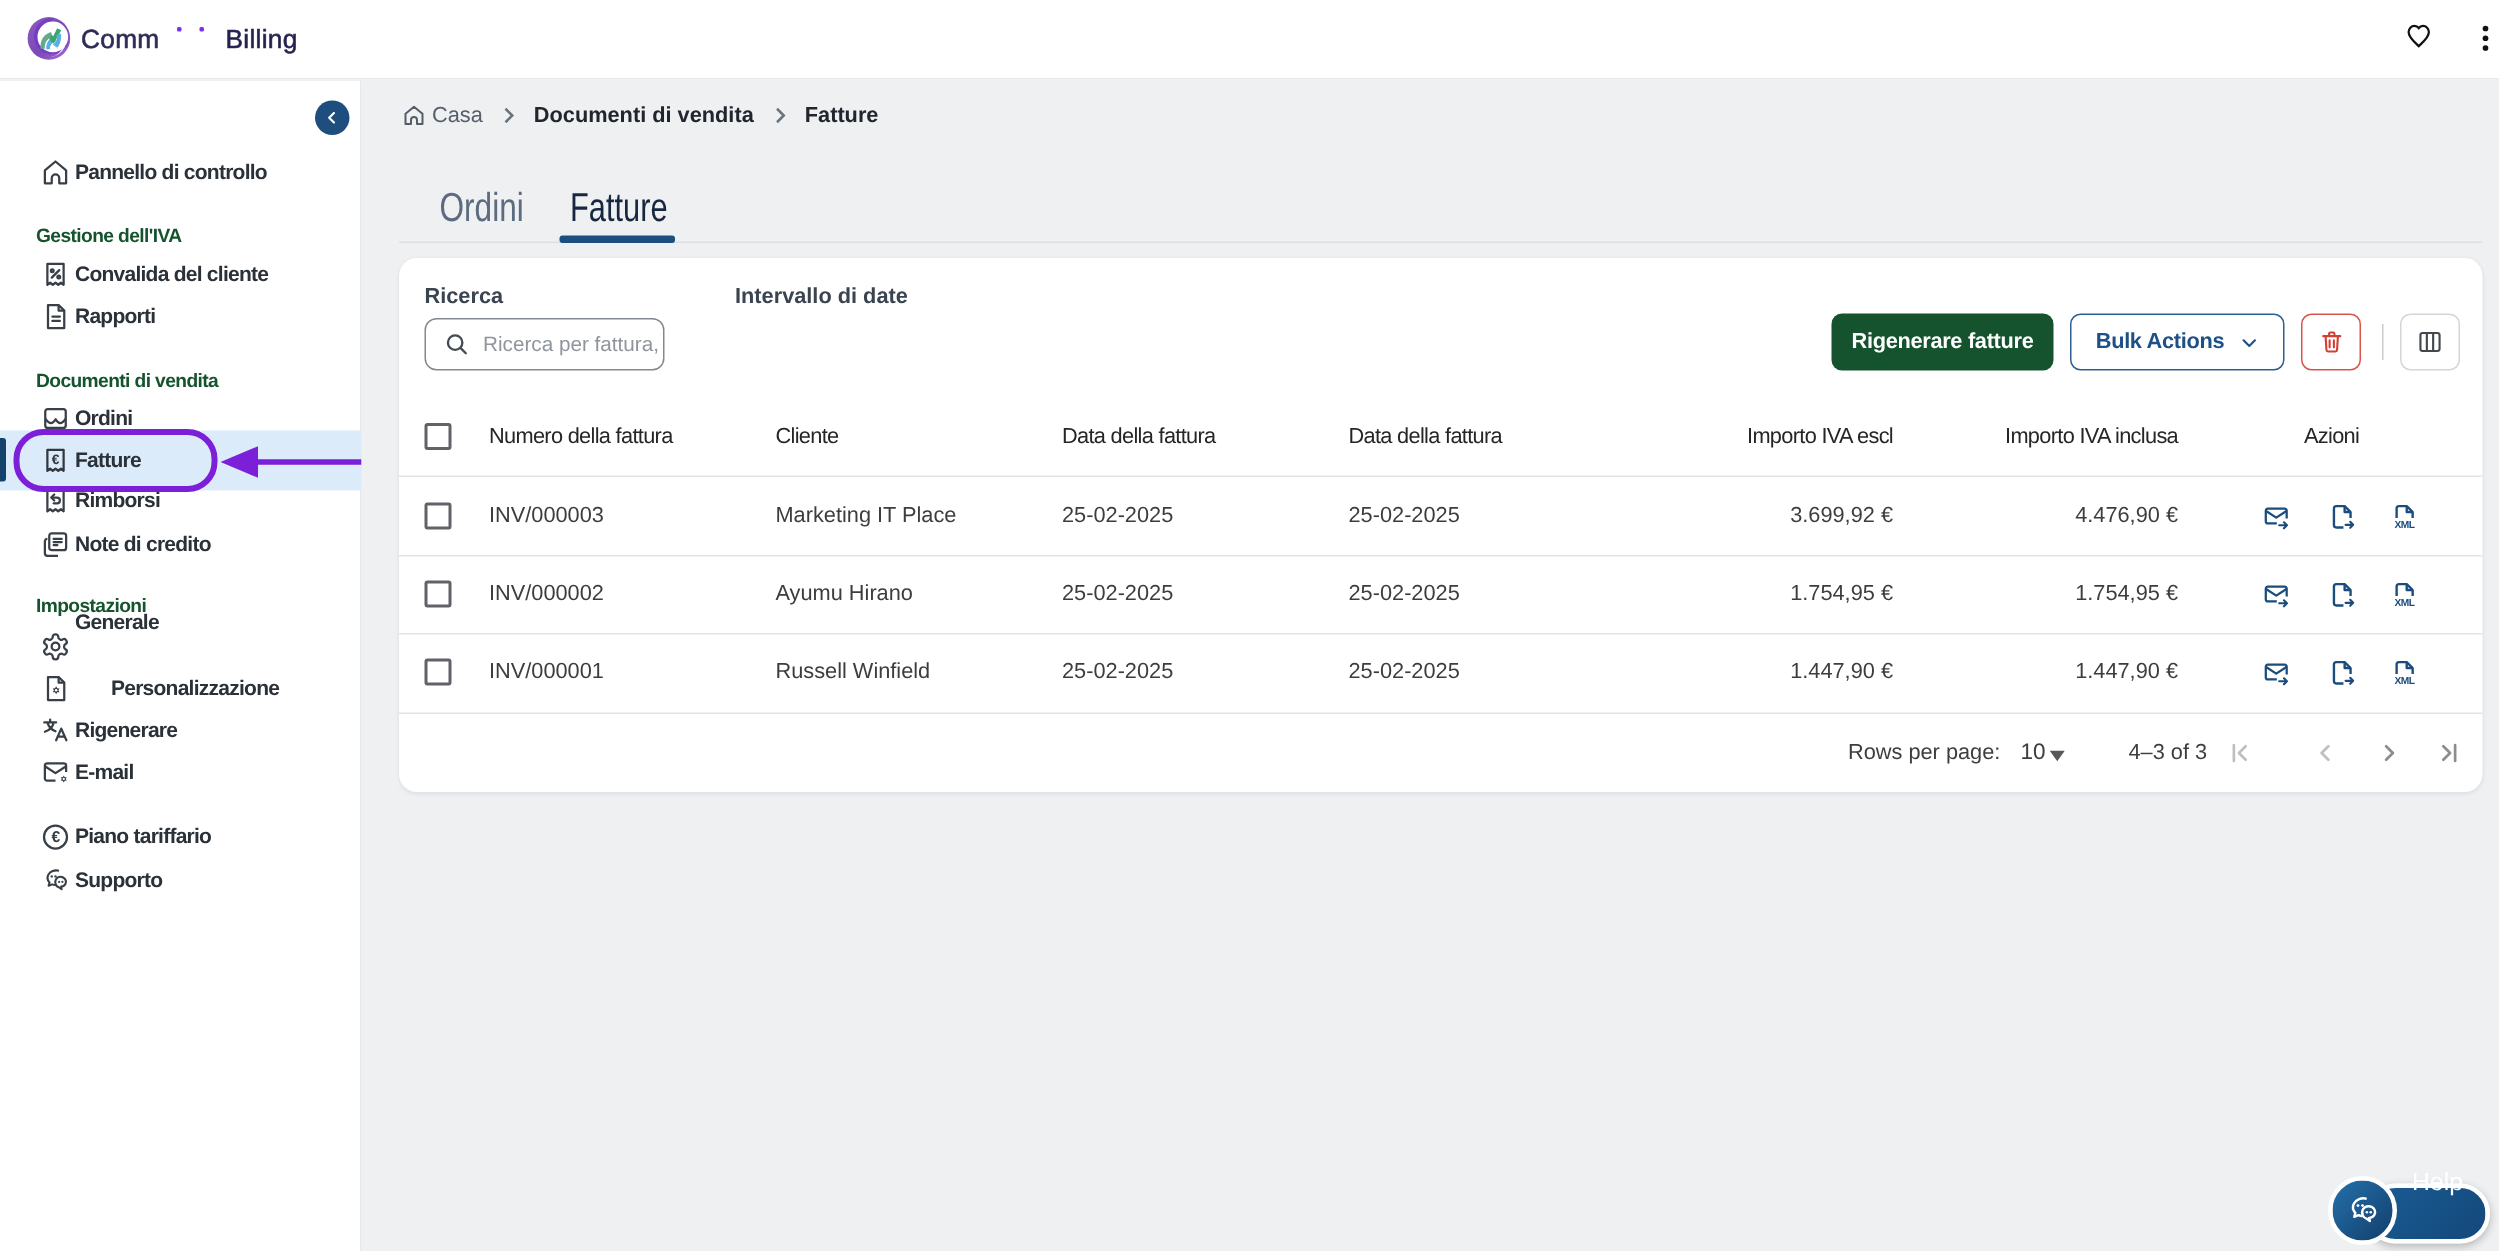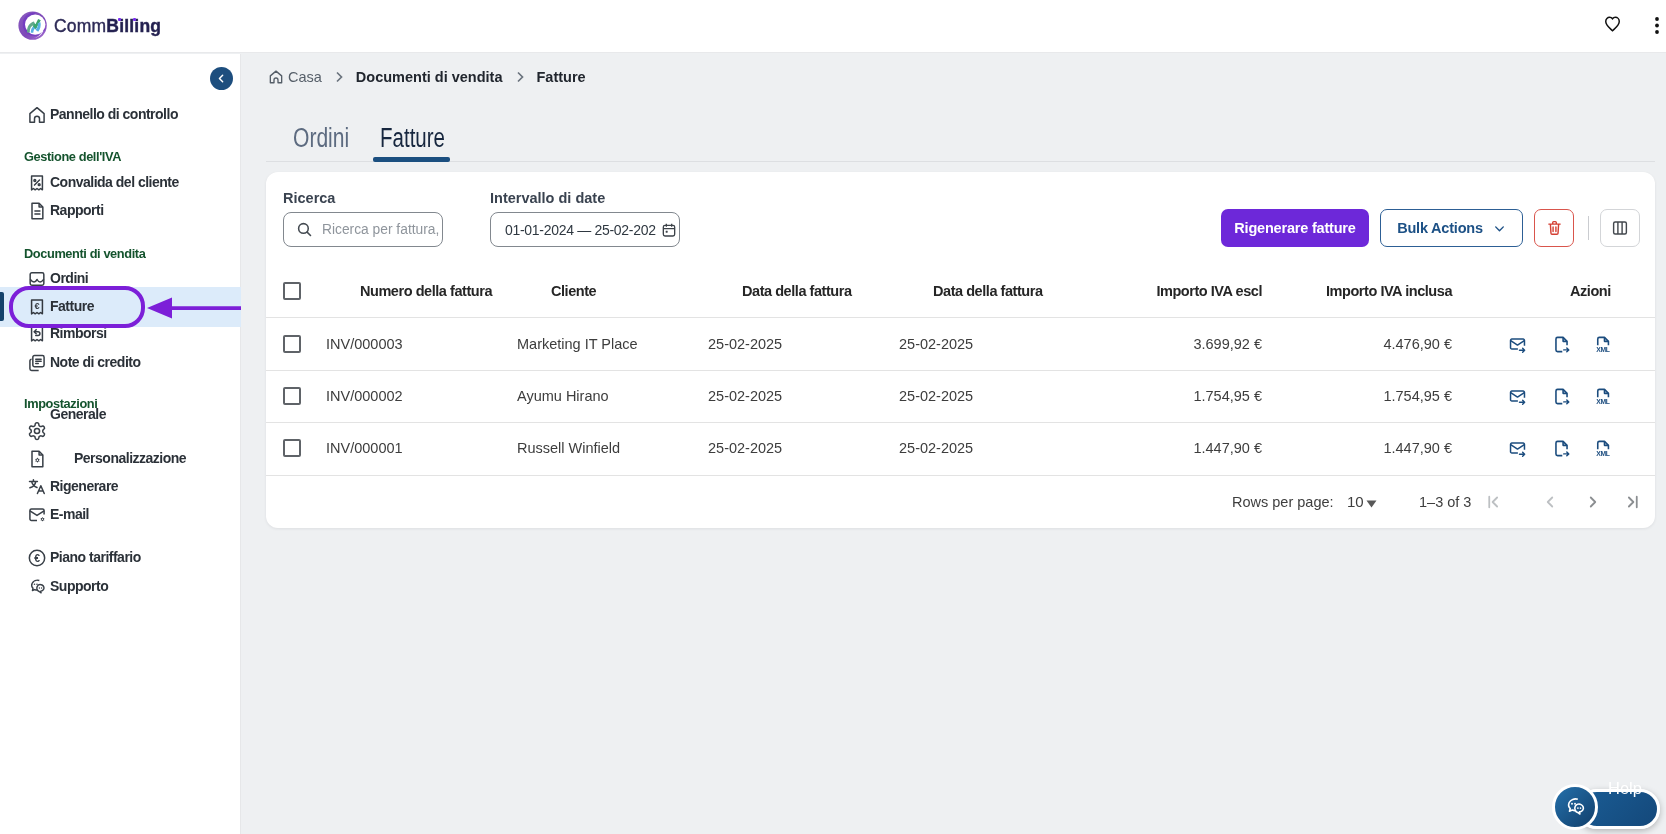--- a/index.html
+++ b/index.html
@@ -4,21 +4,21 @@
 <title>Fatture</title>
 <style>
   * { margin:0; padding:0; box-sizing:border-box; }
   html,body { width:1666px; height:834px; overflow:hidden; }
   body { font-family:"Liberation Sans", sans-serif; background:#eef0f2; position:relative; }
   svg { display:block; }
 
   .topbar { position:absolute; left:0; top:0; width:1666px; height:53px; background:#fff; border-bottom:1px solid #e8e9eb; z-index:5; }
   .logo { position:absolute; left:18px; top:11px; display:flex; align-items:center; }
   .logo-text { margin-left:6px; font-size:17.5px; letter-spacing:0.2px; color:#2e2b57; font-weight:400; margin-top:1px; -webkit-text-stroke:0.4px #2e2b57; position:relative; }
-  .logo-text b { font-weight:700; color:#232050; }
+  .logo-text b { font-weight:400; color:#232050;padding-left:44px; }
 
   .sidebar { position:absolute; left:0; top:54px; width:241px; height:780px; background:#fff; border-right:1px solid #e6e7e9; z-index:2; }
   .collapse-btn { position:absolute; left:210px; top:67px; width:23px; height:23px; border-radius:50%; background:#1d4e7e; display:flex; align-items:center; justify-content:center; z-index:6; }
   .nav-item { position:absolute; color:#2b3138; font-size:14px; letter-spacing:-0.5px; font-weight:700; white-space:nowrap; z-index:4; }
   .nav-ic { position:absolute; z-index:4; }
   .nav-sec { position:absolute; left:24px; color:#14532d; font-size:12.8px; letter-spacing:-0.4px; font-weight:700; white-space:nowrap; }
 
   .active-row { position:absolute; left:0; top:233px; width:241px; height:40px; background:#dcebfa; }
   .active-bar { position:absolute; left:0; top:238px; width:4px; height:29px; background:#14426b; border-radius:0 2px 2px 0; }
   .purple-box { position:absolute; left:9px; top:232px; width:136px; height:42px; border:4px solid #7c1fd8; border-radius:20px; z-index:5; }
@@ -26,21 +26,21 @@
   .main { position:absolute; left:242px; top:54px; width:1424px; height:780px; font-size:14.5px; }
   .bc { position:absolute; top:15px; color:#57606a; white-space:nowrap; }
   .bc b { color:#21262e; font-weight:700; }
 
   .card { position:absolute; left:24px; top:118px; width:1389px; height:356px; background:#fff; border-radius:12px; box-shadow:0 1px 3px rgba(25,30,40,0.08); }
 
   .lbl { position:absolute; font-size:14.5px; font-weight:700; color:#3a4350; white-space:nowrap; }
   .inp { position:absolute; top:40px; height:35px; border:1px solid #82888f; border-radius:8px; background:#fff; }
   .btn { position:absolute; top:37px; height:38px; border-radius:7px; font-size:14.5px; letter-spacing:-0.2px; font-weight:700; display:flex; align-items:center; justify-content:center; white-space:nowrap; }
 
-  .hcell { position:absolute; font-size:14.5px; color:#262626; font-weight:700; white-space:nowrap; letter-spacing:-0.45px;margin-left:34px; }
+  .hcell { position:absolute; font-size:14.5px; color:#262626; font-weight:400; white-space:nowrap; letter-spacing:-0.45px; }
   .cell { position:absolute; font-size:14.5px; color:#3d3d3d; white-space:nowrap; }
   .divline { position:absolute; left:0; width:1389px; height:1px; background:#e3e3e3; }
   .cbx { position:absolute; left:17px; width:18px; height:18px; border:2px solid #5f6368; border-radius:2px; background:#fff; }
 
   .pgtxt { position:absolute; font-size:14.5px; color:#3e3e3e; white-space:nowrap; }
 </style>
 </head>
 <body>
 
 <div class="topbar">
@@ -214,30 +214,22 @@
 
     <div class="lbl" style="left:17px; top:18px;">Ricerca</div>
     <div class="inp" style="left:17px; width:160px; display:flex; align-items:center; overflow:hidden;">
       <svg width="17" height="17" viewBox="0 0 24 24" fill="none" stroke="#454b52" stroke-width="2.2" stroke-linecap="round" style="margin:0 9px 0 12px; flex:none;">
           <circle cx="10.5" cy="10.5" r="6.8"></circle>
           <path d="M15.7 15.7 L20.5 20.5"></path>
         </svg>
       <span style="font-size:13.8px; color:#8f959c; white-space:nowrap;">Ricerca per fattura, clien</span>
     </div>
     <div class="lbl" style="left:224px; top:18px;">Intervallo di date</div>
-    <div class="inp" style="left:224px; width:190px; display:flex; align-items:center;">
-      <span style="font-size:14px; color:#2f3841; margin-left:14px; white-space:nowrap; letter-spacing:-0.3px;">01-01-2024 — 25-02-202</span>
-      <svg width="16" height="16" viewBox="0 0 24 24" fill="none" stroke="#3c4249" stroke-width="2" stroke-linejoin="round" style="margin-left:5px;">
-          <rect x="3.5" y="5" width="17" height="16" rx="2.5"></rect>
-          <path d="M3.5 10 H20.5 M8 2.8 V7 M16 2.8 V7"></path>
-          <rect x="7" y="13" width="3" height="3" rx="0.5" fill="#3c4249" stroke="none"></rect>
-        </svg>
-    </div>
-
-    <div class="btn" style="left:955px; width:148px; background:#6d28d9; color:#fff;">Rigenerare fatture</div>
+
+    <div class="btn" style="left:955px; width:148px; background:#14532d; color:#fff;">Rigenerare fatture</div>
     <div class="btn" style="left:1114px; width:143px; border:1px solid #2d5f95; color:#1d5186;">Bulk Actions
       <svg width="13" height="13" viewBox="0 0 24 24" fill="none" stroke="#1d5186" stroke-width="2.6" stroke-linecap="round" stroke-linejoin="round" style="margin-left:10px;">
           <path d="M5 9 L12 16 L19 9"></path>
         </svg>
     </div>
     <div class="btn" style="left:1268px; width:40px; border:1px solid #d9554c;">
       <svg width="17" height="18" viewBox="0 0 24 24" fill="none" stroke="#d43f33" stroke-width="2" stroke-linecap="round" stroke-linejoin="round">
           <path d="M4 6.5 H20 M9.5 6.5 V4.2 a1.2 1.2 0 0 1 1.2 -1.2 H13.3 a1.2 1.2 0 0 1 1.2 1.2 V6.5 M6.2 6.5 L7 19.5 a1.5 1.5 0 0 0 1.5 1.4 H15.5 a1.5 1.5 0 0 0 1.5 -1.4 L17.8 6.5"></path>
           <path d="M10 10.5 V17 M14 10.5 V17"></path>
         </svg>
@@ -330,21 +322,21 @@
         <path d="M14.5 3 V8 H19.5"></path>
         <text x="12.6" y="21.5" font-family="Liberation Sans" font-size="8.6" font-weight="bold" fill="#1b4c7e" stroke="none" text-anchor="middle" letter-spacing="-0.4">XML</text>
       </svg>
     <div class="divline" style="top:303px;"></div>
 
     <div class="pgtxt" style="left:966px; top:322px;">Rows per page:</div>
     <div class="pgtxt" style="left:1081px; top:321px; font-size:15px;">10</div>
     <svg style="position:absolute; left:1100px; top:328px;" width="11" height="8" viewBox="0 0 11 8">
         <path d="M0.5 0.5 L10.5 0.5 L5.5 7.5 Z" fill="#585858"></path>
       </svg>
-    <div class="pgtxt" style="left:1153px; top:322px;">1–3 of 3</div>
+    <div class="pgtxt" style="left:1153px; top:322px;">4–3 of 3</div>
     <svg style="position:absolute; left:1218px; top:321px;" width="18" height="18" viewBox="0 0 24 24" fill="none" stroke="#bdc0c3" stroke-width="2.4" stroke-linecap="round" stroke-linejoin="round">
         <path d="M7 5 V19 M17.5 6 L11.5 12 L17.5 18"></path>
       </svg>
     <svg style="position:absolute; left:1275px; top:321px;" width="18" height="18" viewBox="0 0 24 24" fill="none" stroke="#bdc0c3" stroke-width="2.4" stroke-linecap="round" stroke-linejoin="round">
         <path d="M15 6 L9 12 L15 18"></path>
       </svg>
     <svg style="position:absolute; left:1318px; top:321px;" width="18" height="18" viewBox="0 0 24 24" fill="none" stroke="#8b8e91" stroke-width="2.4" stroke-linecap="round" stroke-linejoin="round">
         <path d="M9 6 L15 12 L9 18"></path>
       </svg>
     <svg style="position:absolute; left:1358px; top:321px;" width="18" height="18" viewBox="0 0 24 24" fill="none" stroke="#8b8e91" stroke-width="2.4" stroke-linecap="round" stroke-linejoin="round">

